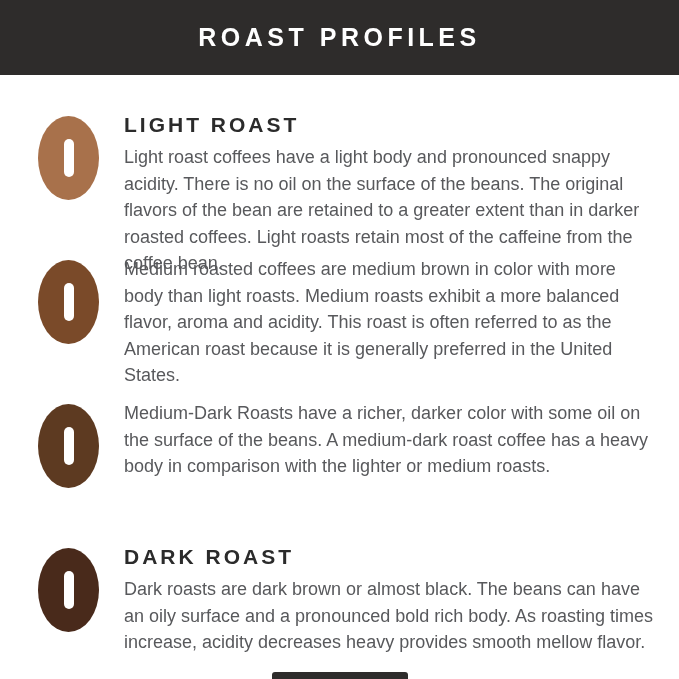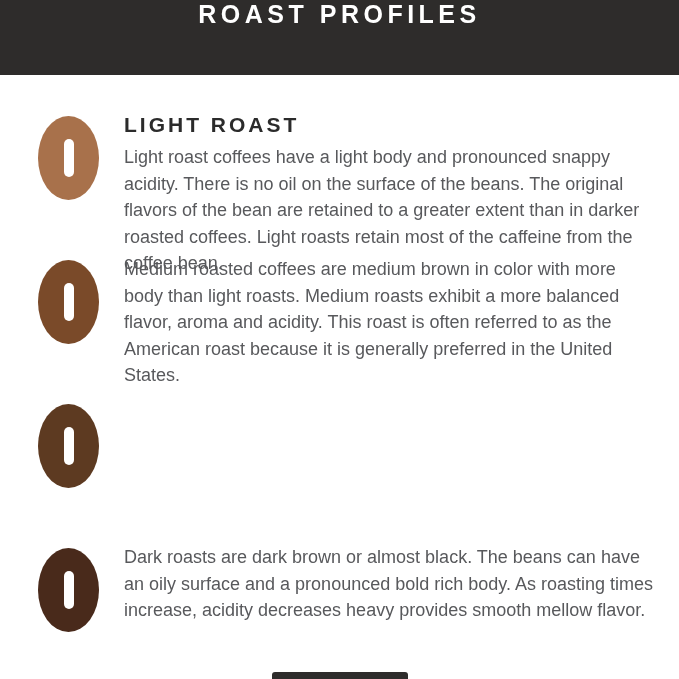--- a/index.html
+++ b/index.html
@@ -8,20 +8,21 @@
     width: 679px;
     height: 679px;
     background: #ffffff;
     overflow: hidden;
     font-family: "Liberation Sans", sans-serif;
   }
   .header {
     height: 75px;
     background: #2e2c2b;
     display: flex;
+    align-items: center;
     justify-content: center;
   }
   .header .title {
     color: #ffffff;
     font-size: 25px;
     font-weight: 700;
     letter-spacing: 4.5px;
     text-transform: uppercase;
   }
   .sections {
@@ -118,30 +119,32 @@
       </div>
     </div>
 
     <div class="section">
       <div class="bean-col">
         <div class="bean" style="background: rgb(93, 58, 33);">
           <div class="bean-slit"></div>
         </div>
       </div>
       <div class="text-col">
+        <p class="roast-description">Medium-Dark Roasts have a richer, darker color with some oil on the surface of the beans. A medium-dark roast coffee has a heavy body in comparison with the lighter or medium roasts.</p>
       </div>
     </div>
 
     <div class="section">
       <div class="bean-col">
         <div class="bean" style="background: rgb(73, 42, 27);">
           <div class="bean-slit"></div>
         </div>
       </div>
       <div class="text-col">
+        <h2 class="roast-heading">DARK ROAST</h2>
         <p class="roast-description">Dark roasts are dark brown or almost black. The beans can have an oily surface and a pronounced bold rich body. As roasting times increase, acidity decreases heavy provides smooth mellow flavor.</p>
       </div>
     </div>
 
   </div>
 
   <div class="footer-bar" style="background: rgb(46, 44, 43);"></div>
 
 </div>
 

